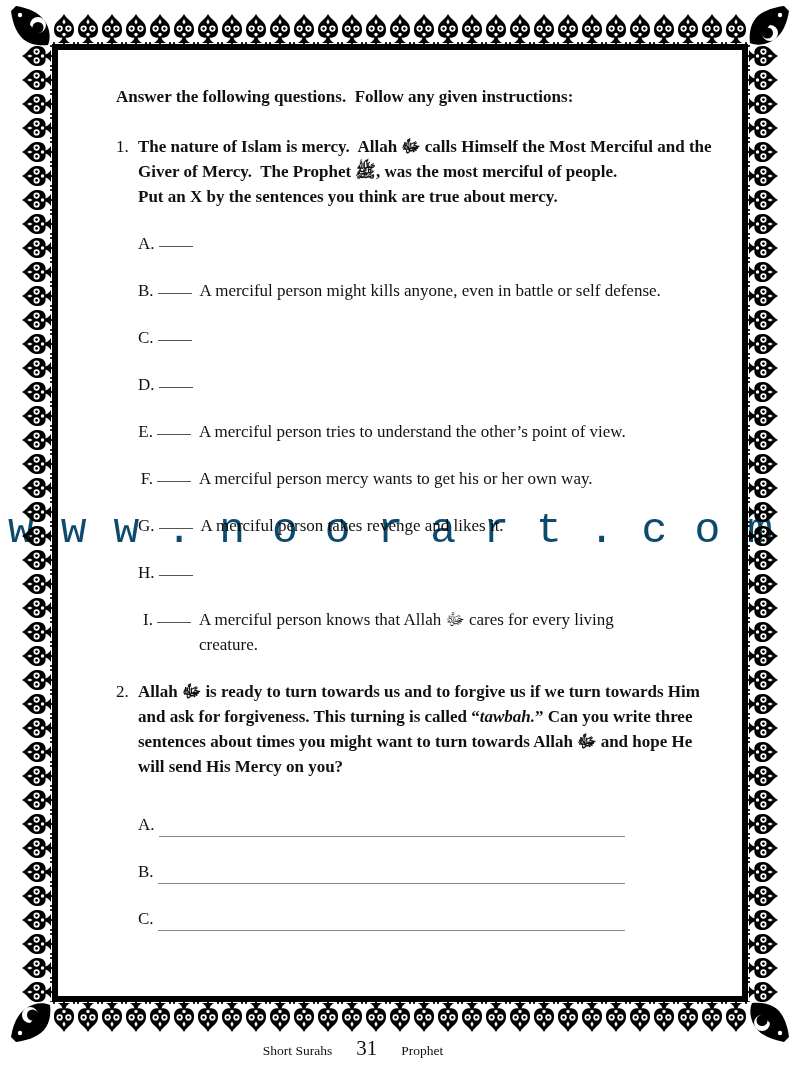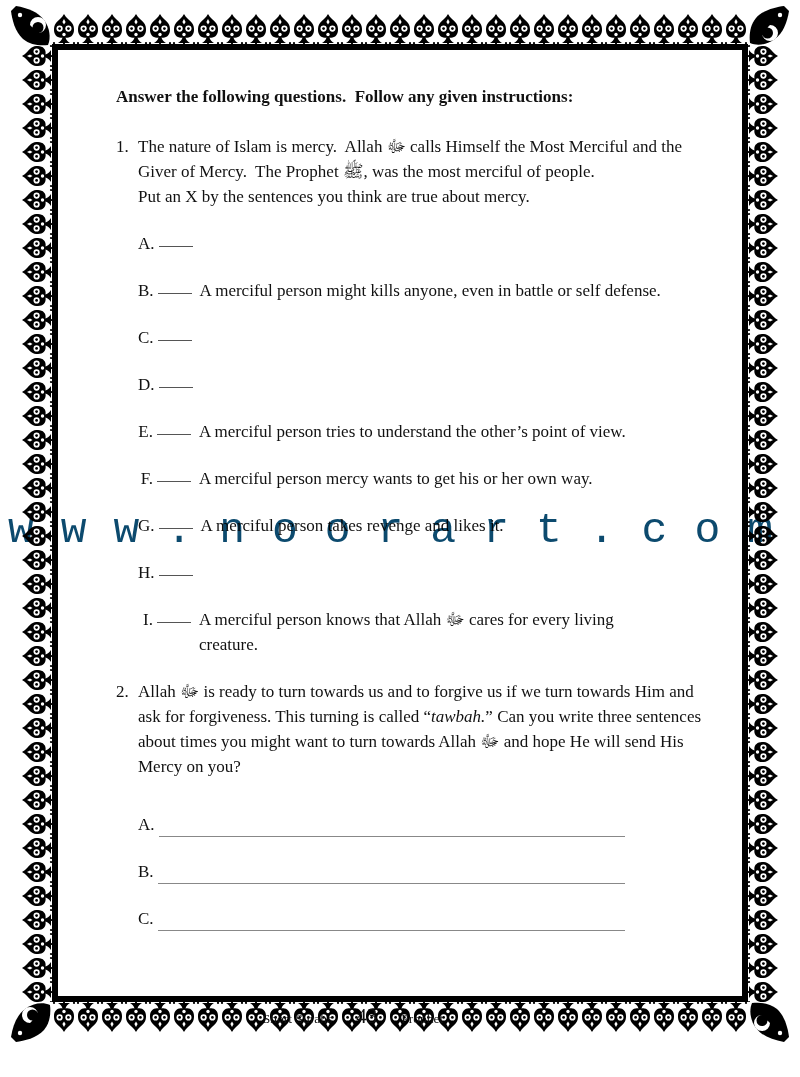--- a/index.html
+++ b/index.html
@@ -26,40 +26,40 @@
   .content{position:absolute;left:58px;top:50px;width:684px;height:946px;
            box-sizing:border-box;padding:0 28px 0 42px;overflow:hidden;
            font-size:17px;line-height:25px;margin-left:16px;}
   .txt{white-space:pre-wrap;}
   .heading{margin:36px 0 0 0;font-size:17px;font-weight:bold;line-height:22px;}
 
   .qrow{display:flex;}
   .q1{margin-top:26px;}
   .q2{margin-top:12px;}
   .qnum{flex:0 0 22px;}
-  .qbody{width:578px;}
+  .qbody{width:578px;font-weight:bold;}
 
   .items{margin-top:22px;margin-left:22px;}
   .item{display:flex;margin-bottom:22px;line-height:25px;}
   .item-letter{flex:0 0 15px;text-align:right;margin-right:4px;}
   .item-blank{flex:0 0 34px;height:15px;border-bottom:1.4px solid #555;margin-right:8px;}
   .item-text{flex:1;}
   .item:last-child .item-text{max-width:472px;}
 
   .answers{margin-top:33px;margin-left:22px;padding-right:105px;}
   .answer-row{display:flex;margin-bottom:22px;height:25px;align-items:flex-end;}
   .answer-letter{flex:0 0 15px;text-align:right;margin-right:4px;line-height:25px;}
   .answer-line{flex:1;height:21px;border-bottom:1.3px solid #888;}
 
   .watermark{position:absolute;left:0;top:506px;width:800px;text-align:right;
              font-family:"Liberation Mono","DejaVu Sans Mono",monospace;
              font-size:43px;letter-spacing:27px;color:#0c4a6e;
              mix-blend-mode:multiply;white-space:nowrap;z-index:30;pointer-events:none;}
 
-  .footer{position:absolute;left:0;top:1004px;width:706px;display:flex;
+  .footer{position:absolute;left:0;top:1036px;width:706px;display:flex;
           justify-content:center;align-items:baseline;font-size:13.5px;}
   .footer .f-left{margin-right:24px;}
   .footer .f-page{font-size:21px;}
   .footer .f-right{margin-left:24px;}
 </style>
 </head>
 <body>
 
 <div class="page">
 
@@ -322,17 +322,17 @@
         <span class="answer-line"></span>
       </div>
     </div>
 
   </div>
 
   <div class="watermark">www.noorart.com</div>
 
   <div class="footer">
     <span class="f-left">Short Surahs</span>
-    <span class="f-page">43</span>
+    <span class="f-page">31</span>
     <span class="f-right">Prophet</span>
   </div>
 
 </div>
 
 </body></html>

